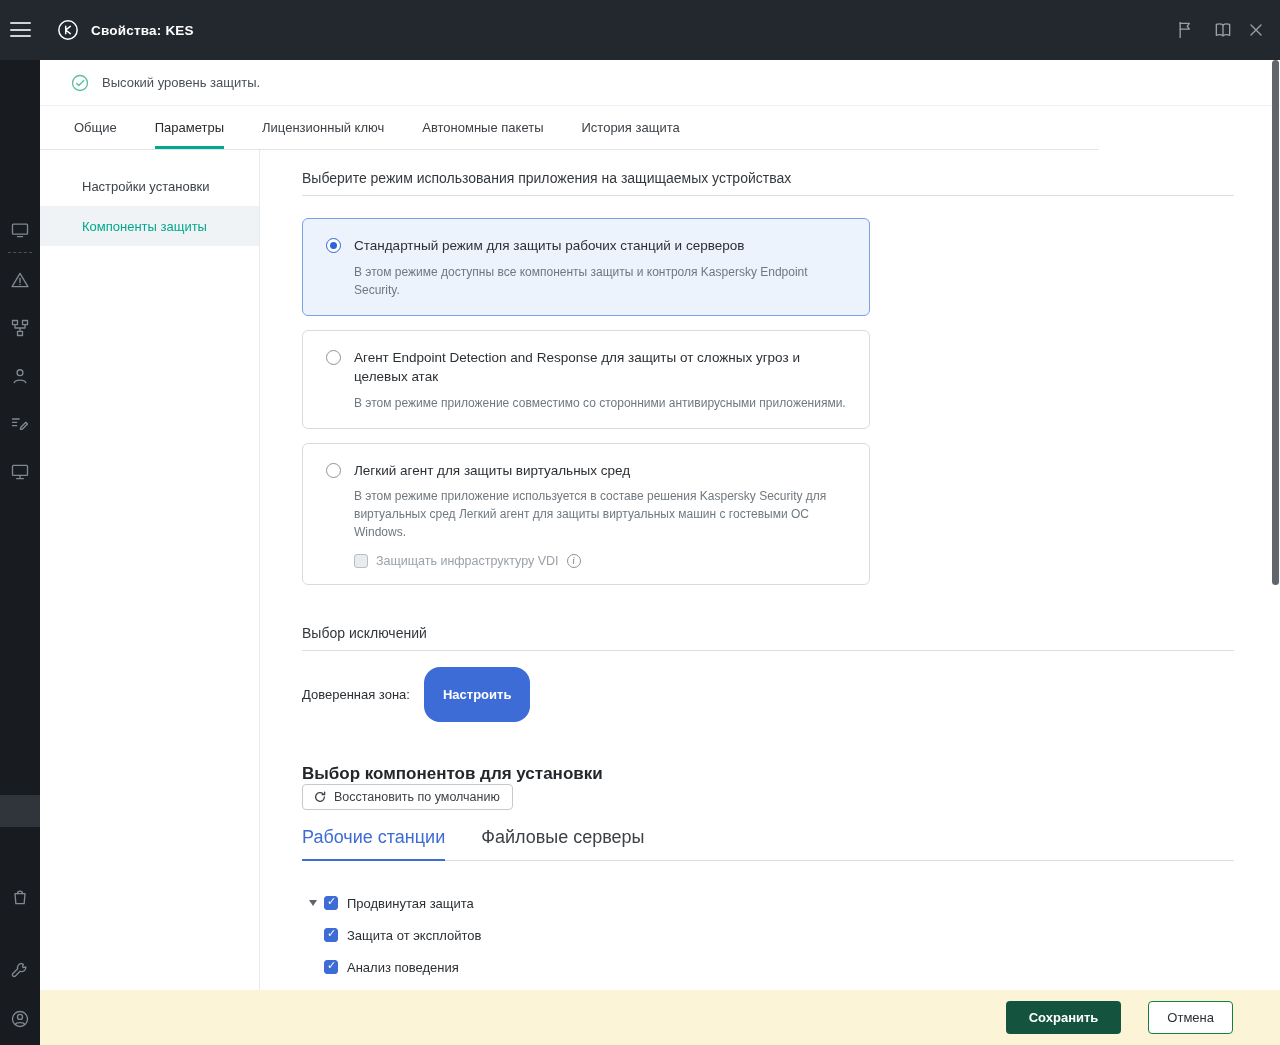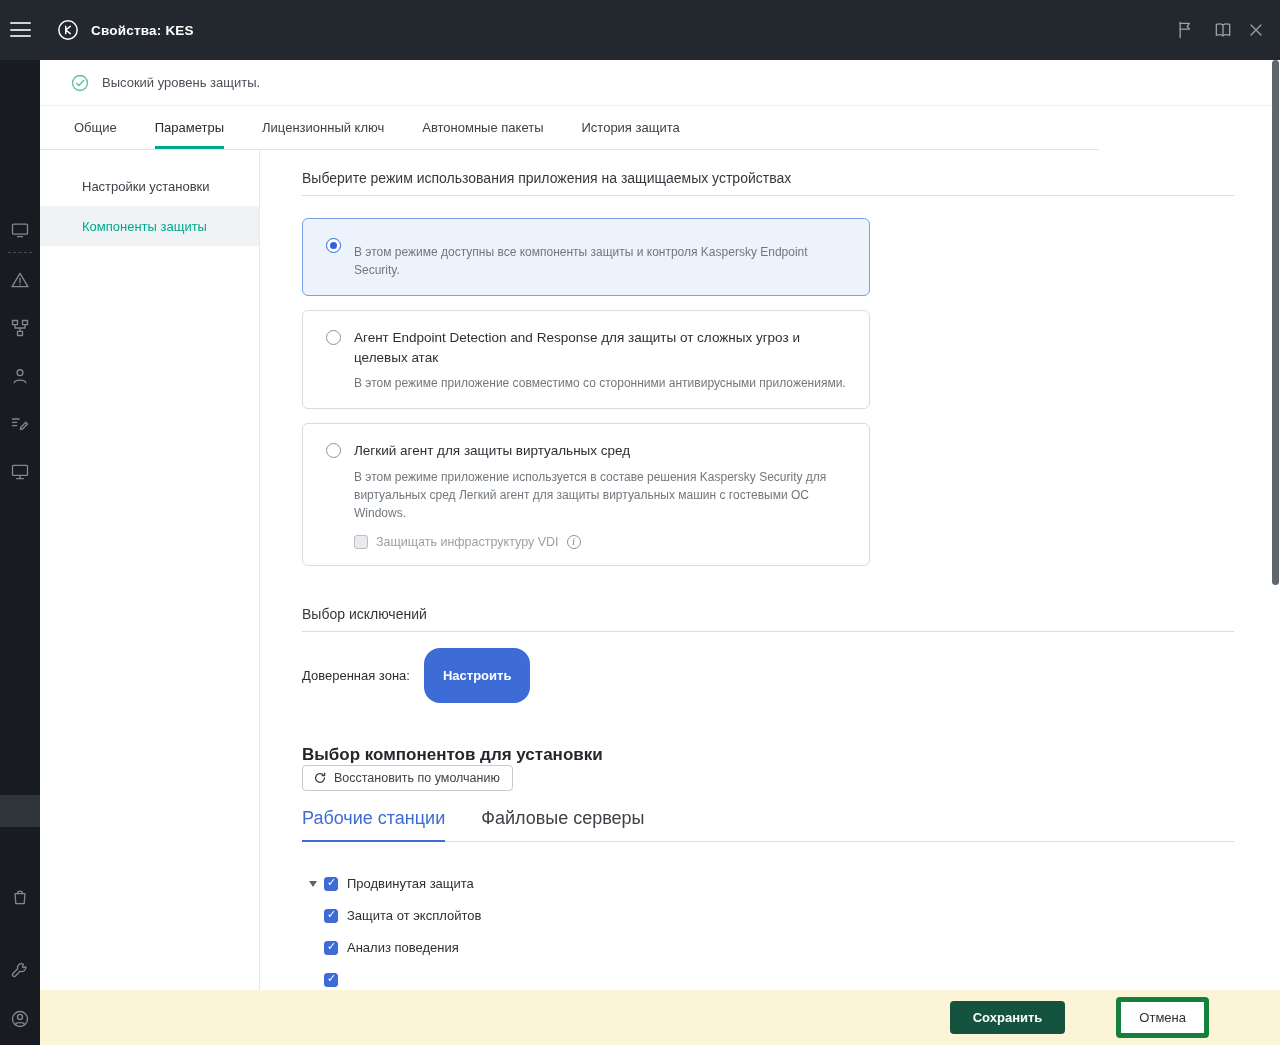--- a/index.html
+++ b/index.html
@@ -79,23 +79,23 @@
   
   .tree { margin-top:26px; }
   .trow { display:flex; align-items:center; height:32px; }
   .caret-slot { width:22px; display:flex; justify-content:center; flex:none; }
   .caret { width:0; height:0; border-left:4.5px solid transparent; border-right:4.5px solid transparent; border-top:6px solid #5d646b; cursor:pointer; }
   .cb.checked { background:#3d6cd6; border:1px solid #3d6cd6; position:relative; cursor:pointer; }
   .cb.checked::after { content:"✓"; position:absolute; color:#fff; font-size:11px; left:2px; top:-2px; }
   .tlabel { margin-left:9px; font-size:13px; color:#2b3035; }
 
   
-  .footer { position:absolute; left:40px; bottom:0; width:1240px; height:55px; background:#fcf4d6; display:flex; align-items:center; justify-content:flex-end; gap:27px; padding-right:71px; z-index:4; }
+  .footer { position:absolute; left:40px; bottom:0; width:1240px; height:55px; background:#fcf4d6; display:flex; align-items:center; justify-content:flex-end; gap:27px; padding-right:47px; z-index:4; }
   .btn-save { background:#14543e; color:#fff; border:none; border-radius:4px; padding:9px 23px; font-size:13px; font-weight:700; cursor:pointer; }
-  .btn-cancel { background:#fff; border:5px solid #15803d; border-radius:4px; padding:8px 18px; font-size:13px; color:#2b3035; cursor:pointer;margin-left:24px; }
+  .btn-cancel { background:#fff; border:1px solid #15803d; border-radius:4px; padding:8px 18px; font-size:13px; color:#2b3035; cursor:pointer; }
 
   
   .scrollbar { position:absolute; right:0; top:60px; width:9px; height:985px; z-index:7; }
   .thumb { position:absolute; top:0; right:1px; width:7px; height:525px; border-radius:4px; background:#60666c; cursor:pointer; }
 </style>
 </head>
 <body>
 
 <div class="app">
 
@@ -220,20 +220,21 @@
     <div class="content">
 
       <div class="sec-h">Выберите режим использования приложения на защищаемых устройствах</div>
       <hr class="hr">
 
       <div class="cards">
 
         <div class="card selected">
           <span class="radio checked"></span>
           <div>
+            <div class="card-title">Стандартный режим для защиты рабочих станций и серверов</div>
             <div class="card-desc">В этом режиме доступны все компоненты защиты и контроля Kaspersky Endpoint Security.</div>
           </div>
         </div>
 
         <div class="card">
           <span class="radio"></span>
           <div>
             <div class="card-title">Агент Endpoint Detection and Response для защиты от сложных угроз и целевых атак</div>
             <div class="card-desc">В этом режиме приложение совместимо со сторонними антивирусными приложениями.</div>
           </div>

